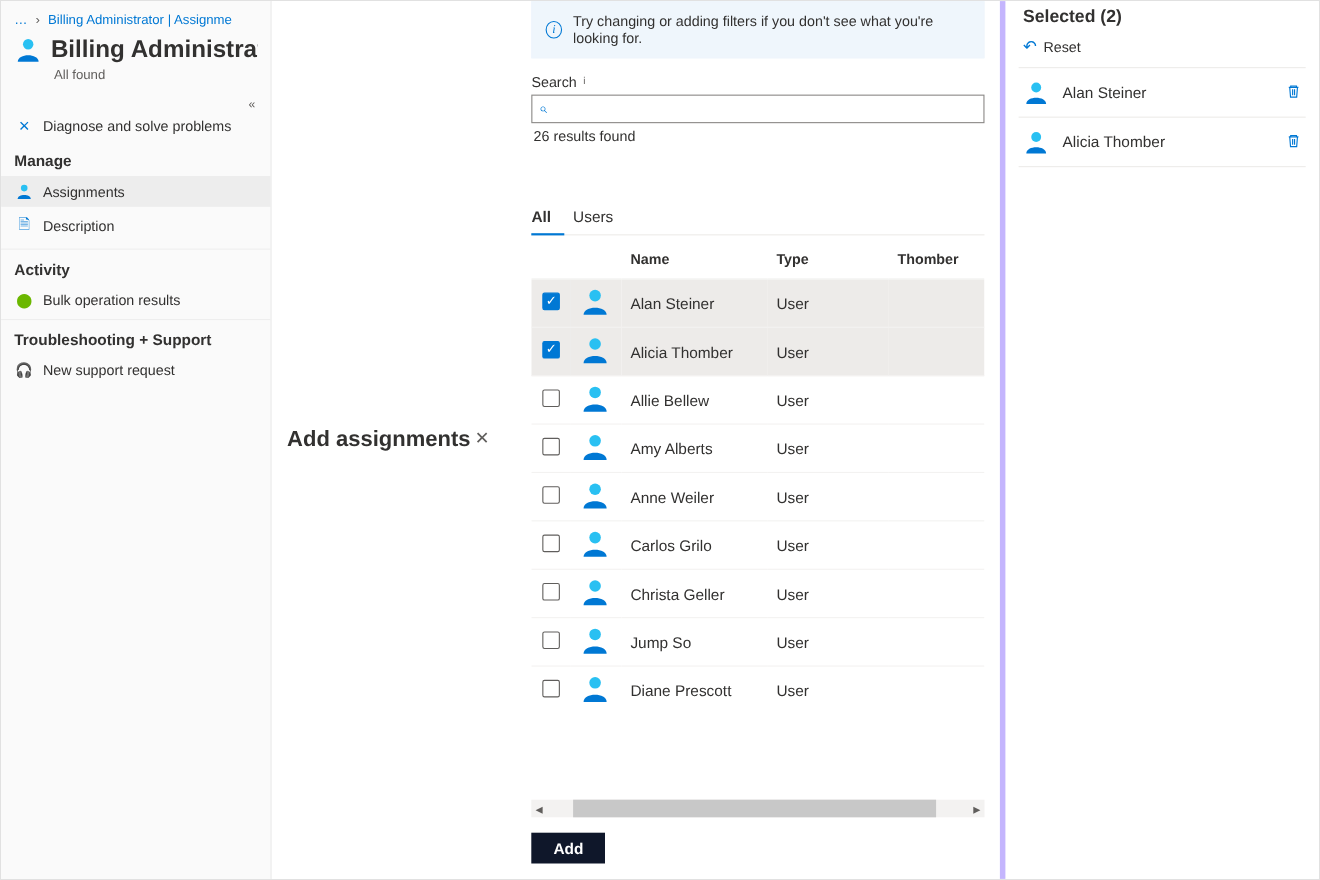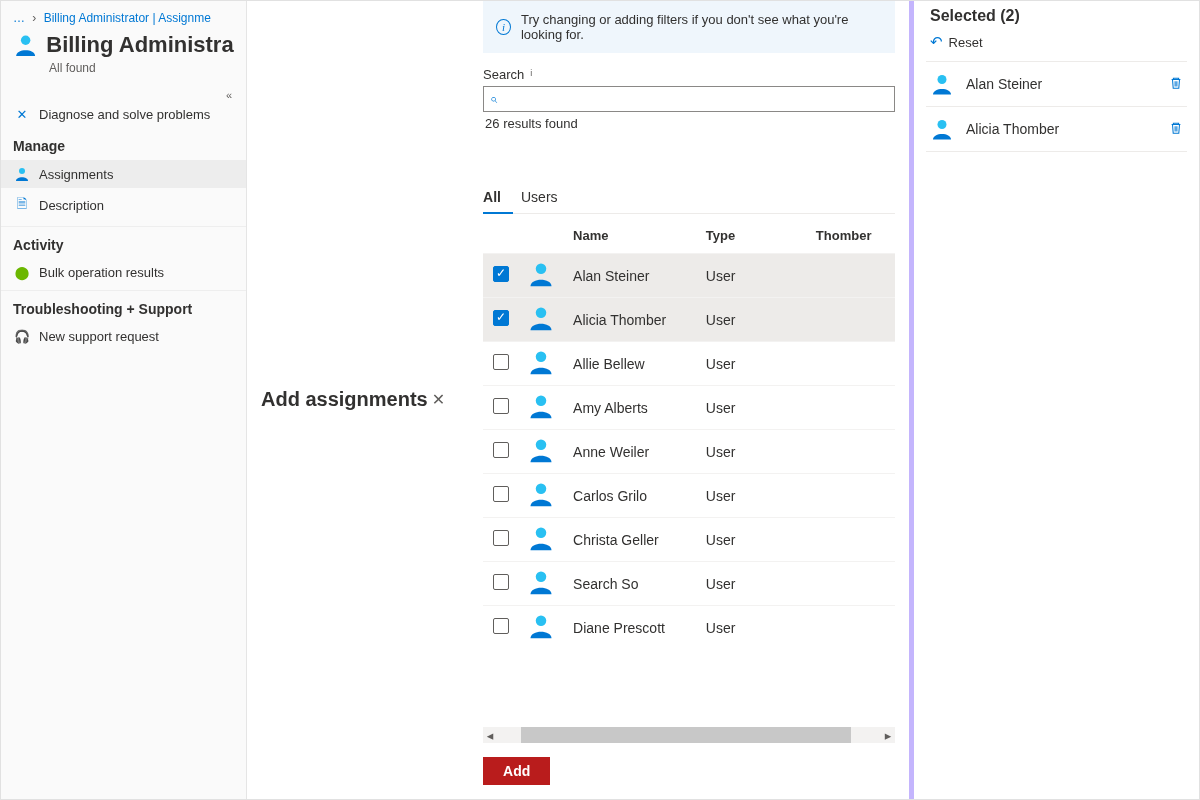--- a/index.html
+++ b/index.html
@@ -58,21 +58,21 @@
   table.grid td { padding: 6px 8px; border-top: 1px solid #f3f2f1; vertical-align: middle; height: 44px; }
   tr.selected td { background: #edebe9; }
   .cb { width: 16px; height: 16px; border: 1px solid #605e5c; display: inline-block; border-radius: 2px; position: relative; }
   .cb.checked { background: #0078d4; border-color: #0078d4; }
   .cb.checked::after { content: "✓"; color: #fff; position: absolute; font-size: 12px; top: -1px; left: 2px; }
 
   .hscroll-fake { height: 16px; background: #f3f2f1; display: flex; align-items: center; }
   .hscroll-fake .thumb { height: 16px; background: #c8c8c8; margin-left: 24px; width: 80%; }
 
   .add-btn-row { padding: 14px 0; }
-  .add-btn { background: #b91c1c; color: #fff; border: none; padding: 6px 20px; font-size: 14px; font-weight: 600; cursor: pointer; }
+  .add-btn { background: #0f172a; color: #fff; border: none; padding: 6px 20px; font-size: 14px; font-weight: 600; cursor: pointer; }
 
   
   .sel-col { width: 290px; flex: 0 0 290px; border-left: 5px solid #c4b5fd; padding: 0 12px; }
   .sel-header { font-size: 16px; font-weight: 600; padding: 6px 0 6px 4px; }
   .reset { display: flex; align-items: center; color: #323130; font-size: 13px; padding: 2px 4px 10px 4px; cursor: pointer; }
   .reset-ico { color: #0078d4; margin-right: 6px; font-size: 15px; }
   .sel-list { border-top: 1px solid #edebe9; }
   .sel-item { display: flex; align-items: center; padding: 10px 4px; border-bottom: 1px solid #edebe9; }
   .sel-item .name { flex: 1; font-size: 14px; padding-left: 12px; }
   .trash { color: #0078d4; cursor: pointer; font-size: 14px; }
@@ -248,21 +248,21 @@
                       </svg></td>
                     <td>Christa Geller</td>
                     <td>User</td>
                     <td></td>
                   </tr>
                   <tr>
                     <td class="cb-col"><span class="cb"></span></td>
                     <td class="av-col"><svg class="avatar">
                         <use href="#user-avatar"></use>
                       </svg></td>
-                    <td>Search So</td>
+                    <td>Jump So</td>
                     <td>User</td>
                     <td></td>
                   </tr>
                   <tr>
                     <td class="cb-col"><span class="cb"></span></td>
                     <td class="av-col"><svg class="avatar">
                         <use href="#user-avatar"></use>
                       </svg></td>
                     <td>Diane Prescott</td>
                     <td>User</td>

